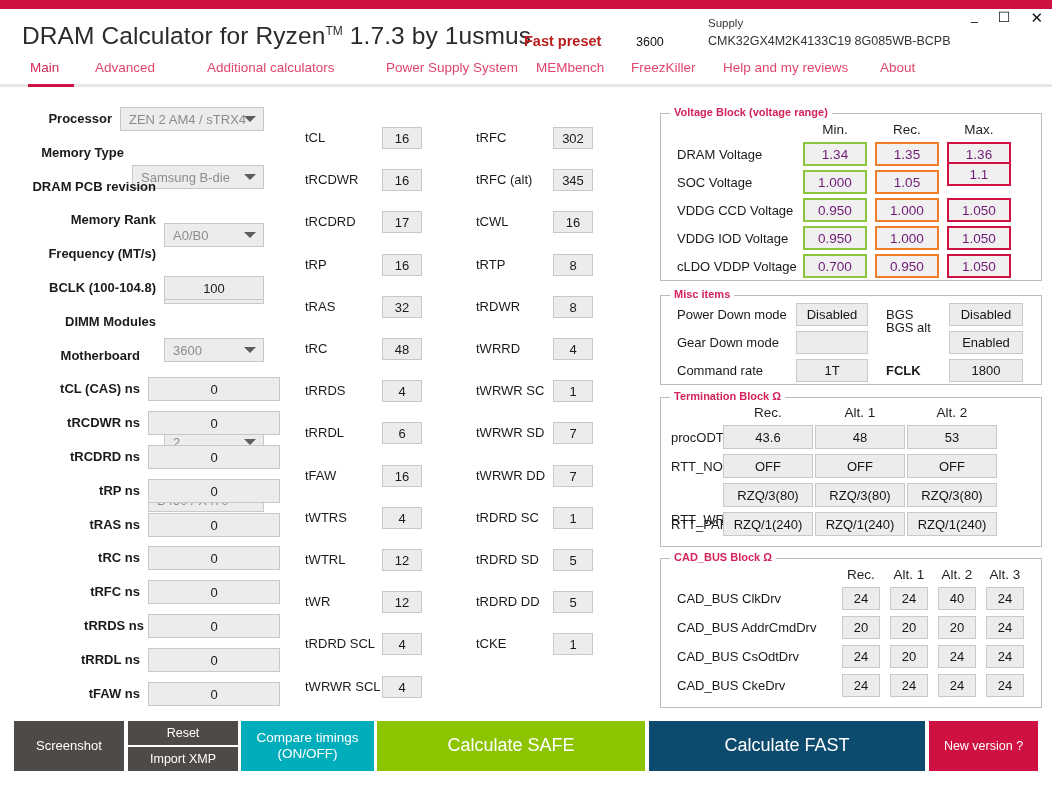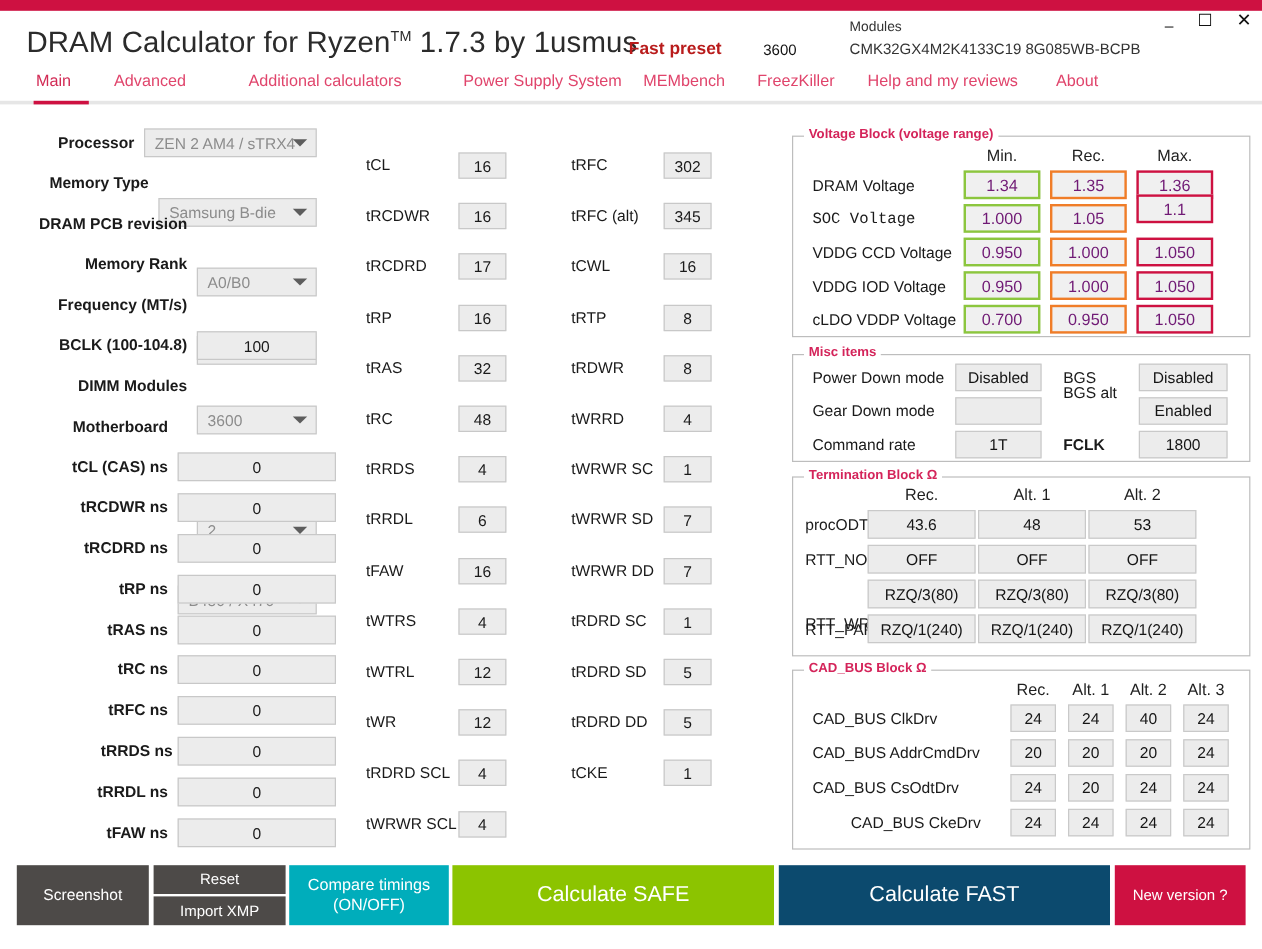--- a/index.html
+++ b/index.html
@@ -149,21 +149,21 @@
 <div id="winctl">
   <span class="wbtn wmin">–</span>
   <span class="wbtn wmax">☐</span>
   <span class="wbtn wcls">✕</span>
 </div>
 
 <div id="app-title"><span>DRAM Calculator for Ryzen</span><sup>TM</sup><span> 1.7.3 by 1usmus</span></div>
 
 <div id="preset-label">Fast preset</div>
 <div id="preset-freq">3600</div>
-<div id="kit-brand">Modules</div>
+<div id="kit-brand">Supply</div>
 <div id="kit-pn">CMK32GX4M2K4133C19 8G085WB-BCPB</div>
 
 <div id="nav">
     <div class="tab active" style="left:30px;">Main</div>
     <div class="tab" style="left:95px;">Advanced</div>
     <div class="tab" style="left:207px;">Additional calculators</div>
     <div class="tab" style="left:386px;">Power Supply System</div>
     <div class="tab" style="left:536px;">MEMbench</div>
     <div class="tab" style="left:631px;">FreezKiller</div>
     <div class="tab" style="left:723px;">Help and my reviews</div>
@@ -273,21 +273,21 @@
 <div class="grp" id="grp-voltage" style="left:660px; top:113px; width:382px; height:168px;">
   <div class="grp-title">Voltage Block (voltage range)</div>
   <div id="voltage-inner">
       <div class="colhdr" style="left:142px; top:8px; width:64px;">Min.</div>
       <div class="colhdr" style="left:214px; top:8px; width:64px;">Rec.</div>
       <div class="colhdr" style="left:286px; top:8px; width:64px;">Max.</div>
       <div class="lbl" style="left:16px; top:33px;">DRAM Voltage</div>
       <div class="vbox min" style="left:142px; top:28px; width:64px; height:24px;">1.34</div>
       <div class="vbox rec" style="left:214px; top:28px; width:64px; height:24px;">1.35</div>
       <div class="vbox max" style="left:286px; top:28px; width:64px; height:24px;">1.36</div>
-      <div class="lbl" style="left:16px; top:61px;font-family:Liberation Mono, monospace;">SOC Voltage</div>
+      <div class="lbl" style="left:16px; top:61px;">SOC Voltage</div>
       <div class="vbox min" style="left:142px; top:56px; width:64px; height:24px;">1.000</div>
       <div class="vbox rec" style="left:214px; top:56px; width:64px; height:24px;">1.05</div>
       <div class="vbox max" style="left:286px; top:48px; width:64px; height:24px;">1.1</div>
       <div class="lbl" style="left:16px; top:89px;">VDDG  CCD Voltage</div>
       <div class="vbox min" style="left:142px; top:84px; width:64px; height:24px;">0.950</div>
       <div class="vbox rec" style="left:214px; top:84px; width:64px; height:24px;">1.000</div>
       <div class="vbox max" style="left:286px; top:84px; width:64px; height:24px;">1.050</div>
       <div class="lbl" style="left:16px; top:117px;">VDDG  IOD Voltage</div>
       <div class="vbox min" style="left:142px; top:112px; width:64px; height:24px;">0.950</div>
       <div class="vbox rec" style="left:214px; top:112px; width:64px; height:24px;">1.000</div>
@@ -357,21 +357,21 @@
       <div class="lbl" style="left:16px; top:61px;">CAD_BUS AddrCmdDrv</div>
       <div class="mbox" style="left:181px; top:57px; width:38px; height:23px;">20</div>
       <div class="mbox" style="left:229px; top:57px; width:38px; height:23px;">20</div>
       <div class="mbox" style="left:277px; top:57px; width:38px; height:23px;">20</div>
       <div class="mbox" style="left:325px; top:57px; width:38px; height:23px;">24</div>
       <div class="lbl" style="left:16px; top:90px;">CAD_BUS CsOdtDrv</div>
       <div class="mbox" style="left:181px; top:86px; width:38px; height:23px;">24</div>
       <div class="mbox" style="left:229px; top:86px; width:38px; height:23px;">20</div>
       <div class="mbox" style="left:277px; top:86px; width:38px; height:23px;">24</div>
       <div class="mbox" style="left:325px; top:86px; width:38px; height:23px;">24</div>
-      <div class="lbl" style="left:16px; top:119px;margin-left:32px;">CAD_BUS CkeDrv</div>
+      <div class="lbl" style="left:16px; top:119px;">CAD_BUS CkeDrv</div>
       <div class="mbox" style="left:181px; top:115px; width:38px; height:23px;">24</div>
       <div class="mbox" style="left:229px; top:115px; width:38px; height:23px;">24</div>
       <div class="mbox" style="left:277px; top:115px; width:38px; height:23px;">24</div>
       <div class="mbox" style="left:325px; top:115px; width:38px; height:23px;">24</div>
     </div>
 </div>
 
 <div id="actionbar">
   <div class="abtn" id="btn-screenshot">Screenshot</div>
   <div class="abtn" id="btn-reset">Reset</div>

